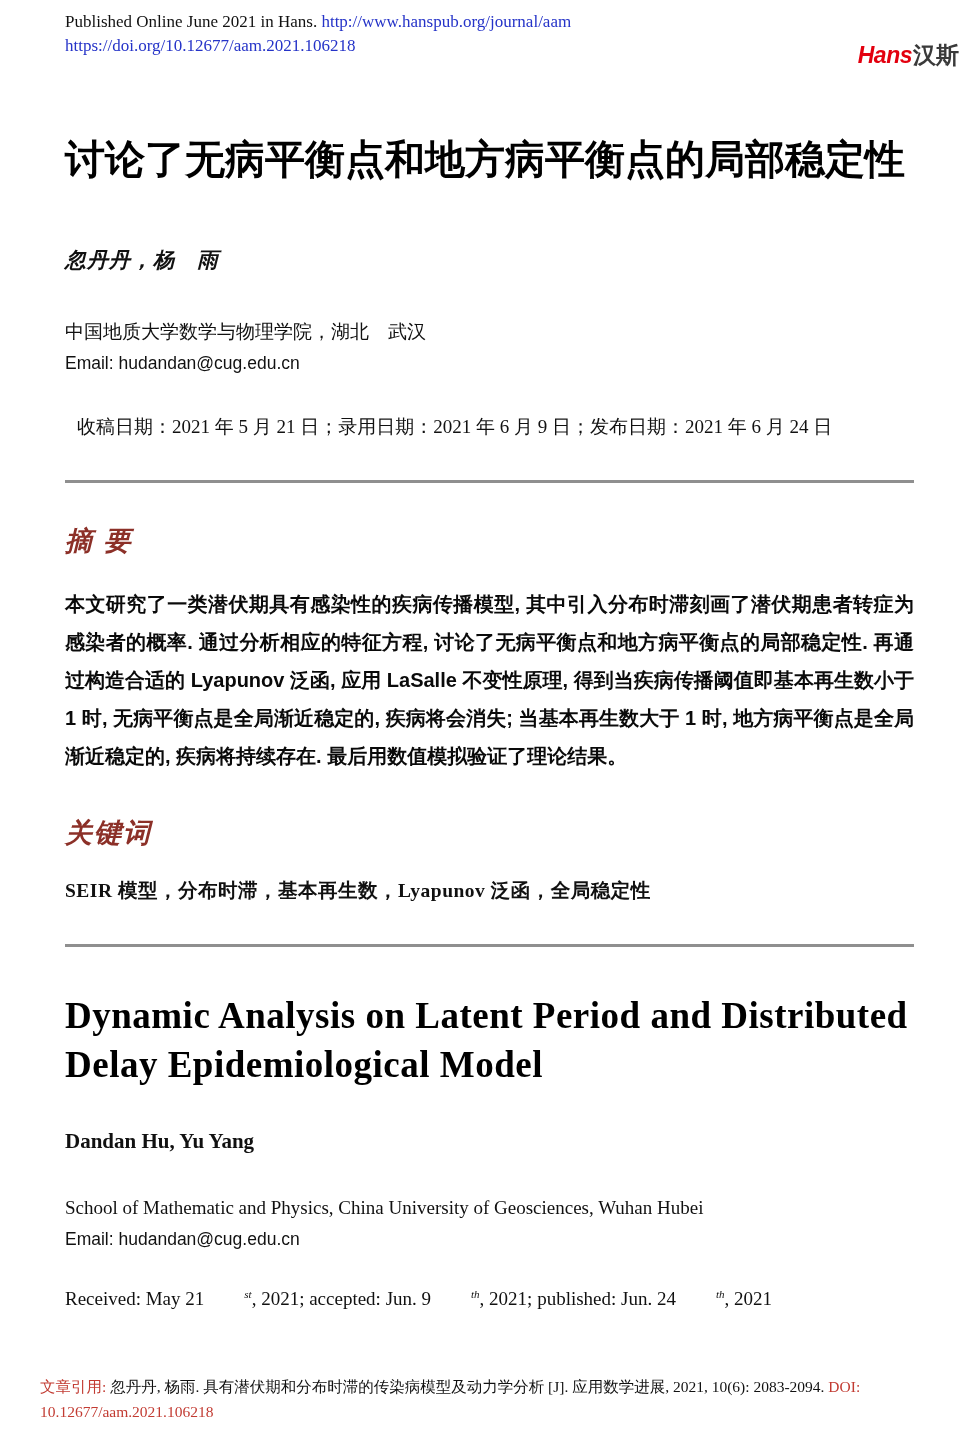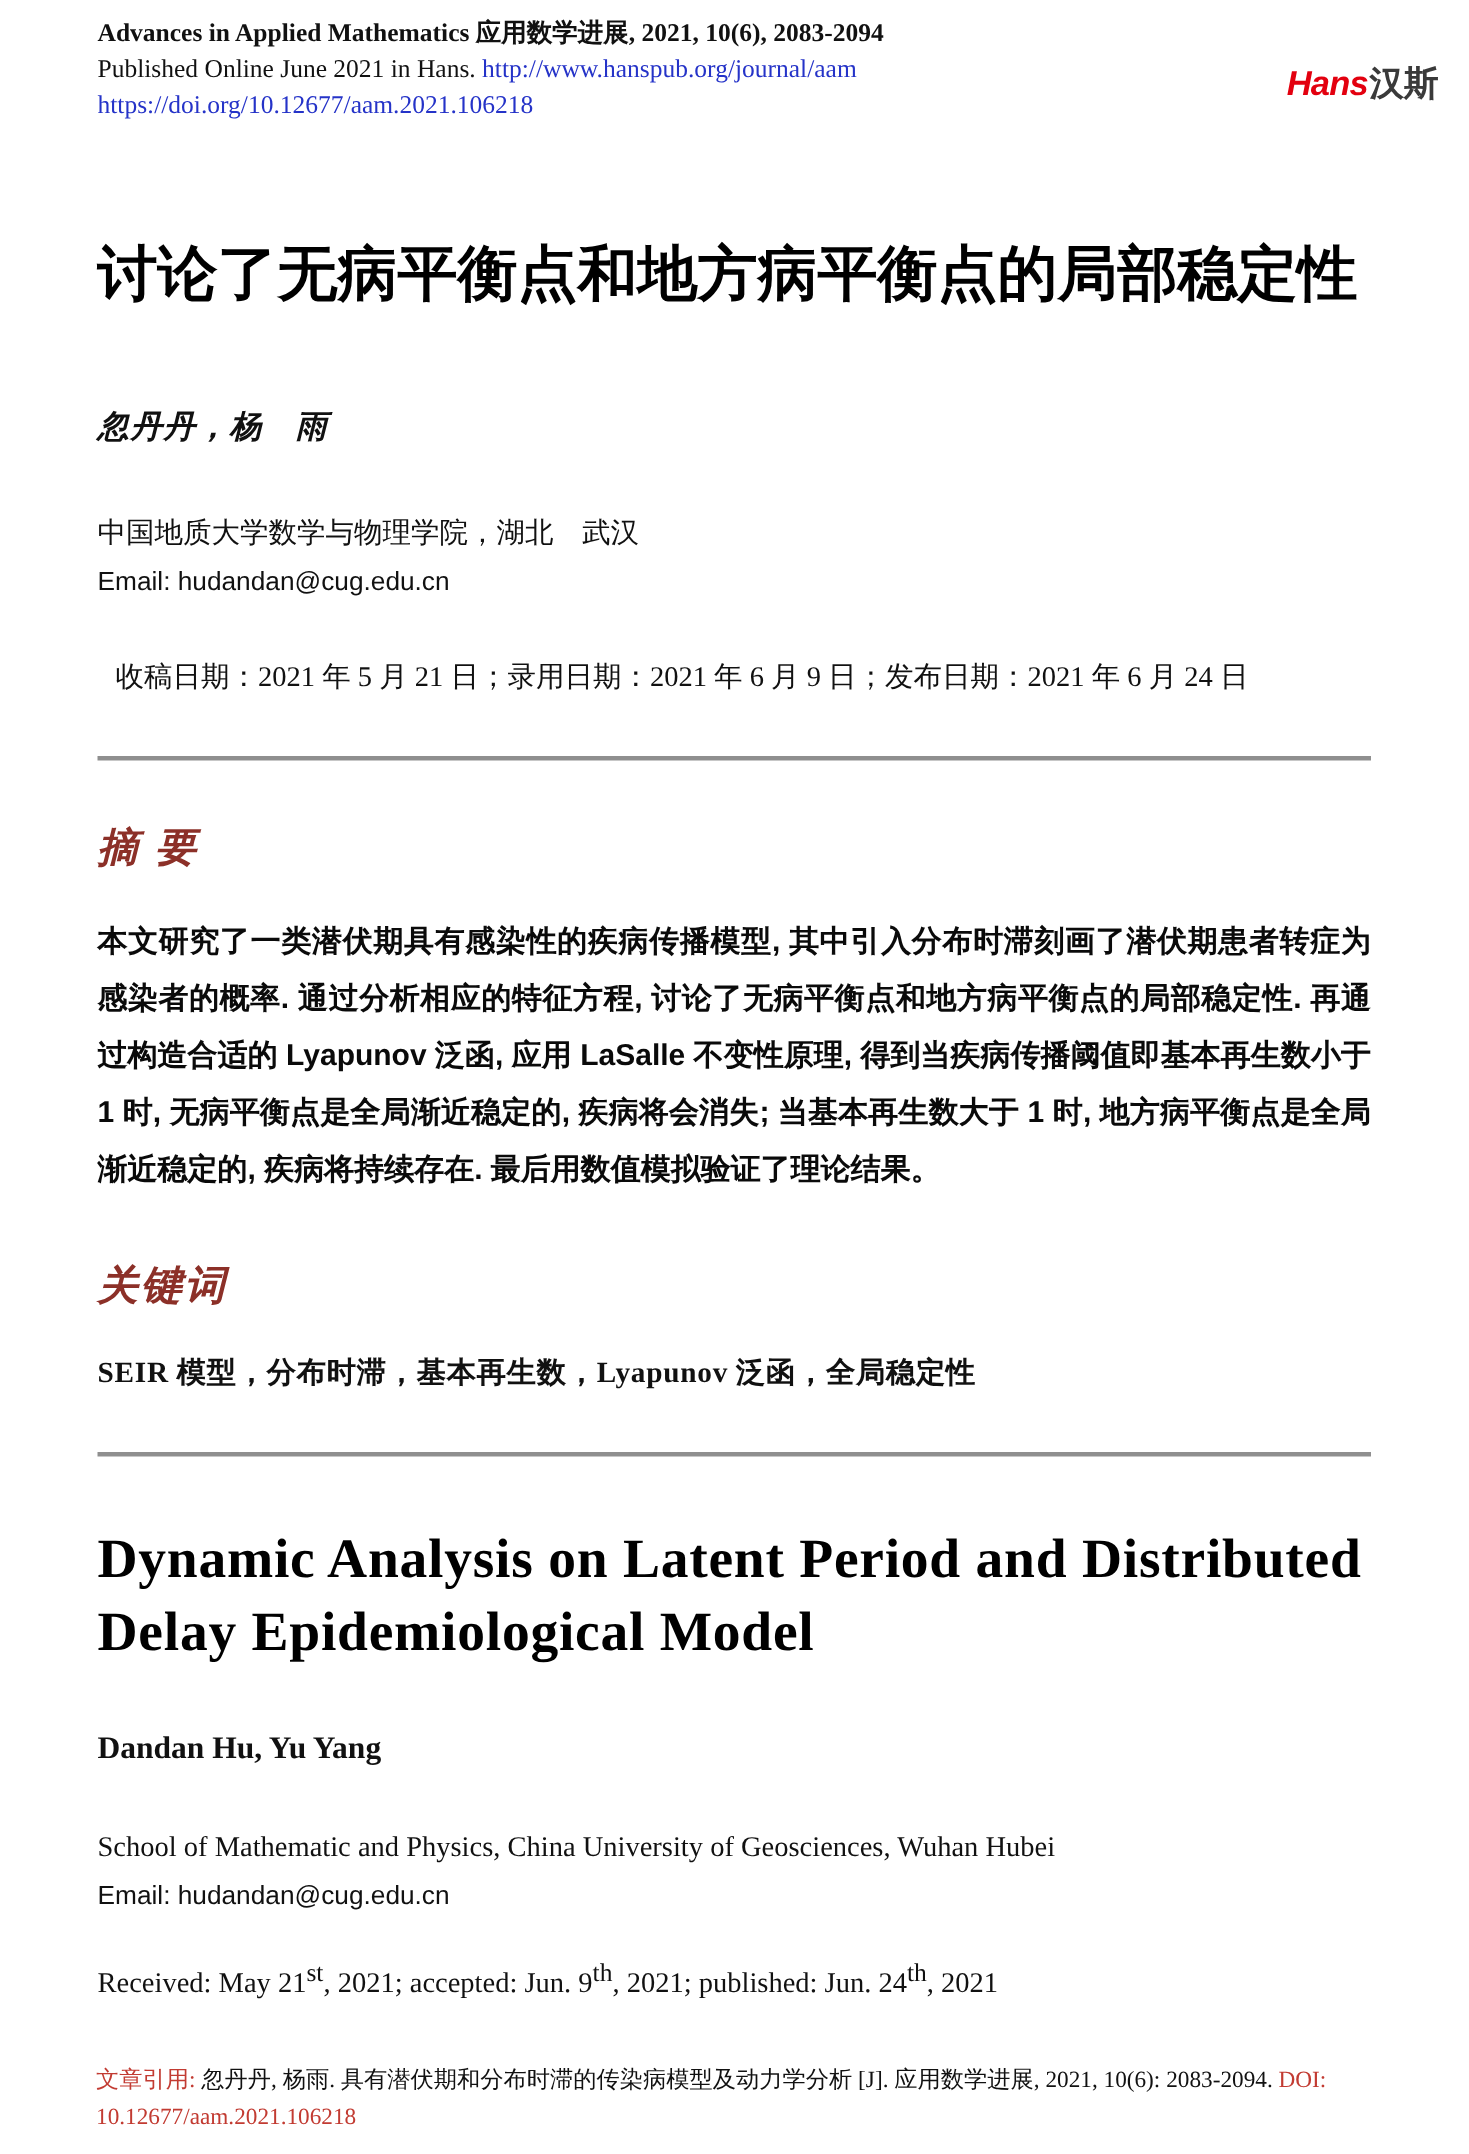--- a/index.html
+++ b/index.html
@@ -60,38 +60,37 @@
     line-height: 38px;
     text-align: justify;
     color: #0a0a0a;
   }
   .keywords { margin-top: 26px; font-size: 19.5px; font-weight: bold; letter-spacing: 0.5px; }
 
   .en-title { margin-top: 44px; font-size: 37px; line-height: 49px; font-weight: bold; color: #000; letter-spacing: 0.5px; }
   .en-authors { margin-top: 40px; font-size: 21px; font-weight: bold; }
   .en-affil { margin-top: 40px; font-size: 19px; line-height: 28px; }
   .en-dates { margin-top: 36px; font-size: 19px; }
-  .supit { font-size: 17px; vertical-align: super; line-height: 0; }
+  .supit { font-size: 11px; font-style: italic; vertical-align: super; line-height: 0; margin-left: 40px; }
 
   .ftr {
     position: absolute;
-    left: 64px; right: 58px; bottom: 12px;
+    left: 40px; right: 58px; bottom: 12px;
     font-size: 15.5px;
     line-height: 25px;
     color: #111;
   }
   .red { color: #C23B32; }
 </style>
 </head>
 <body>
 
 <div class="page">
 
   <header class="hdr">
-    <div class="hdr-line bold">Advances in Applied Mathematics 应用数学进展, 2021, 10(6), 2083-2094</div>
     <div class="hdr-line"><span>Published Online June 2021 in Hans. </span><a class="link">http://www.hanspub.org/journal/aam</a></div>
     <div class="hdr-line"><a class="link">https://doi.org/10.12677/aam.2021.106218</a></div>
     <div class="logo"><span class="logo-hans">Hans</span><span class="logo-cn">汉斯</span></div>
   </header>
 
   <main class="content">
 
     <h1 class="cn-title">讨论了无病平衡点和地方病平衡点的局部稳定性</h1>
 
     <p class="cn-authors">忽丹丹，杨　雨</p>

